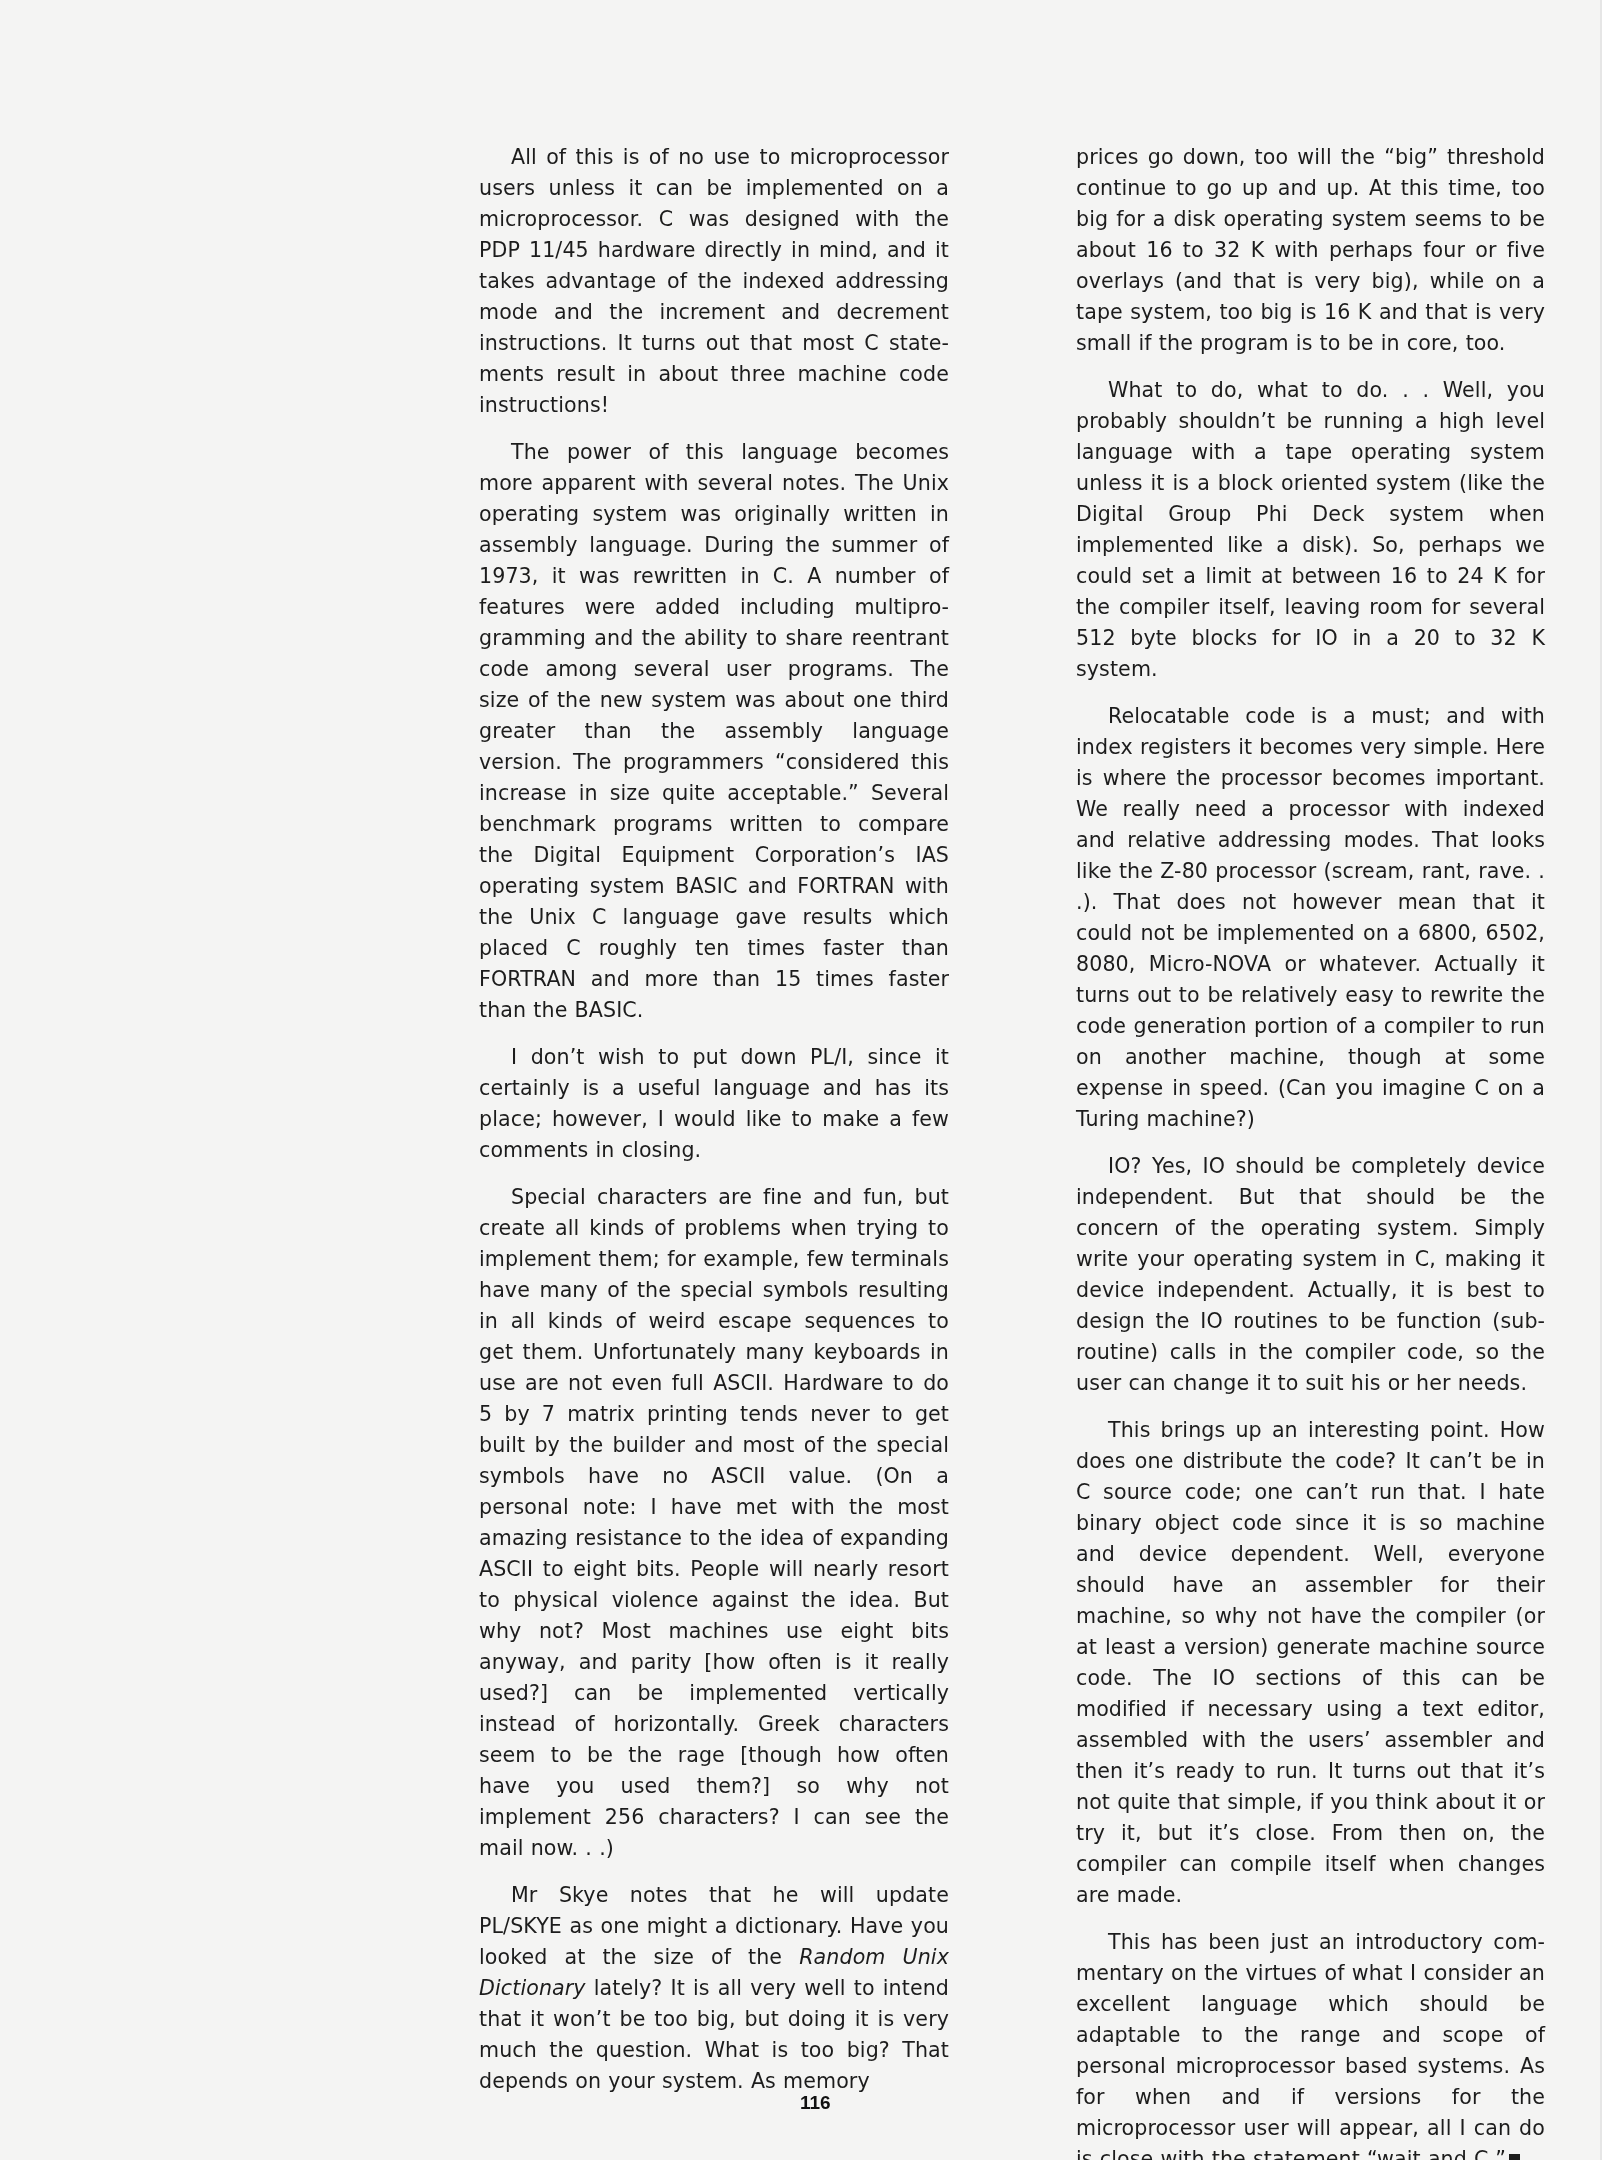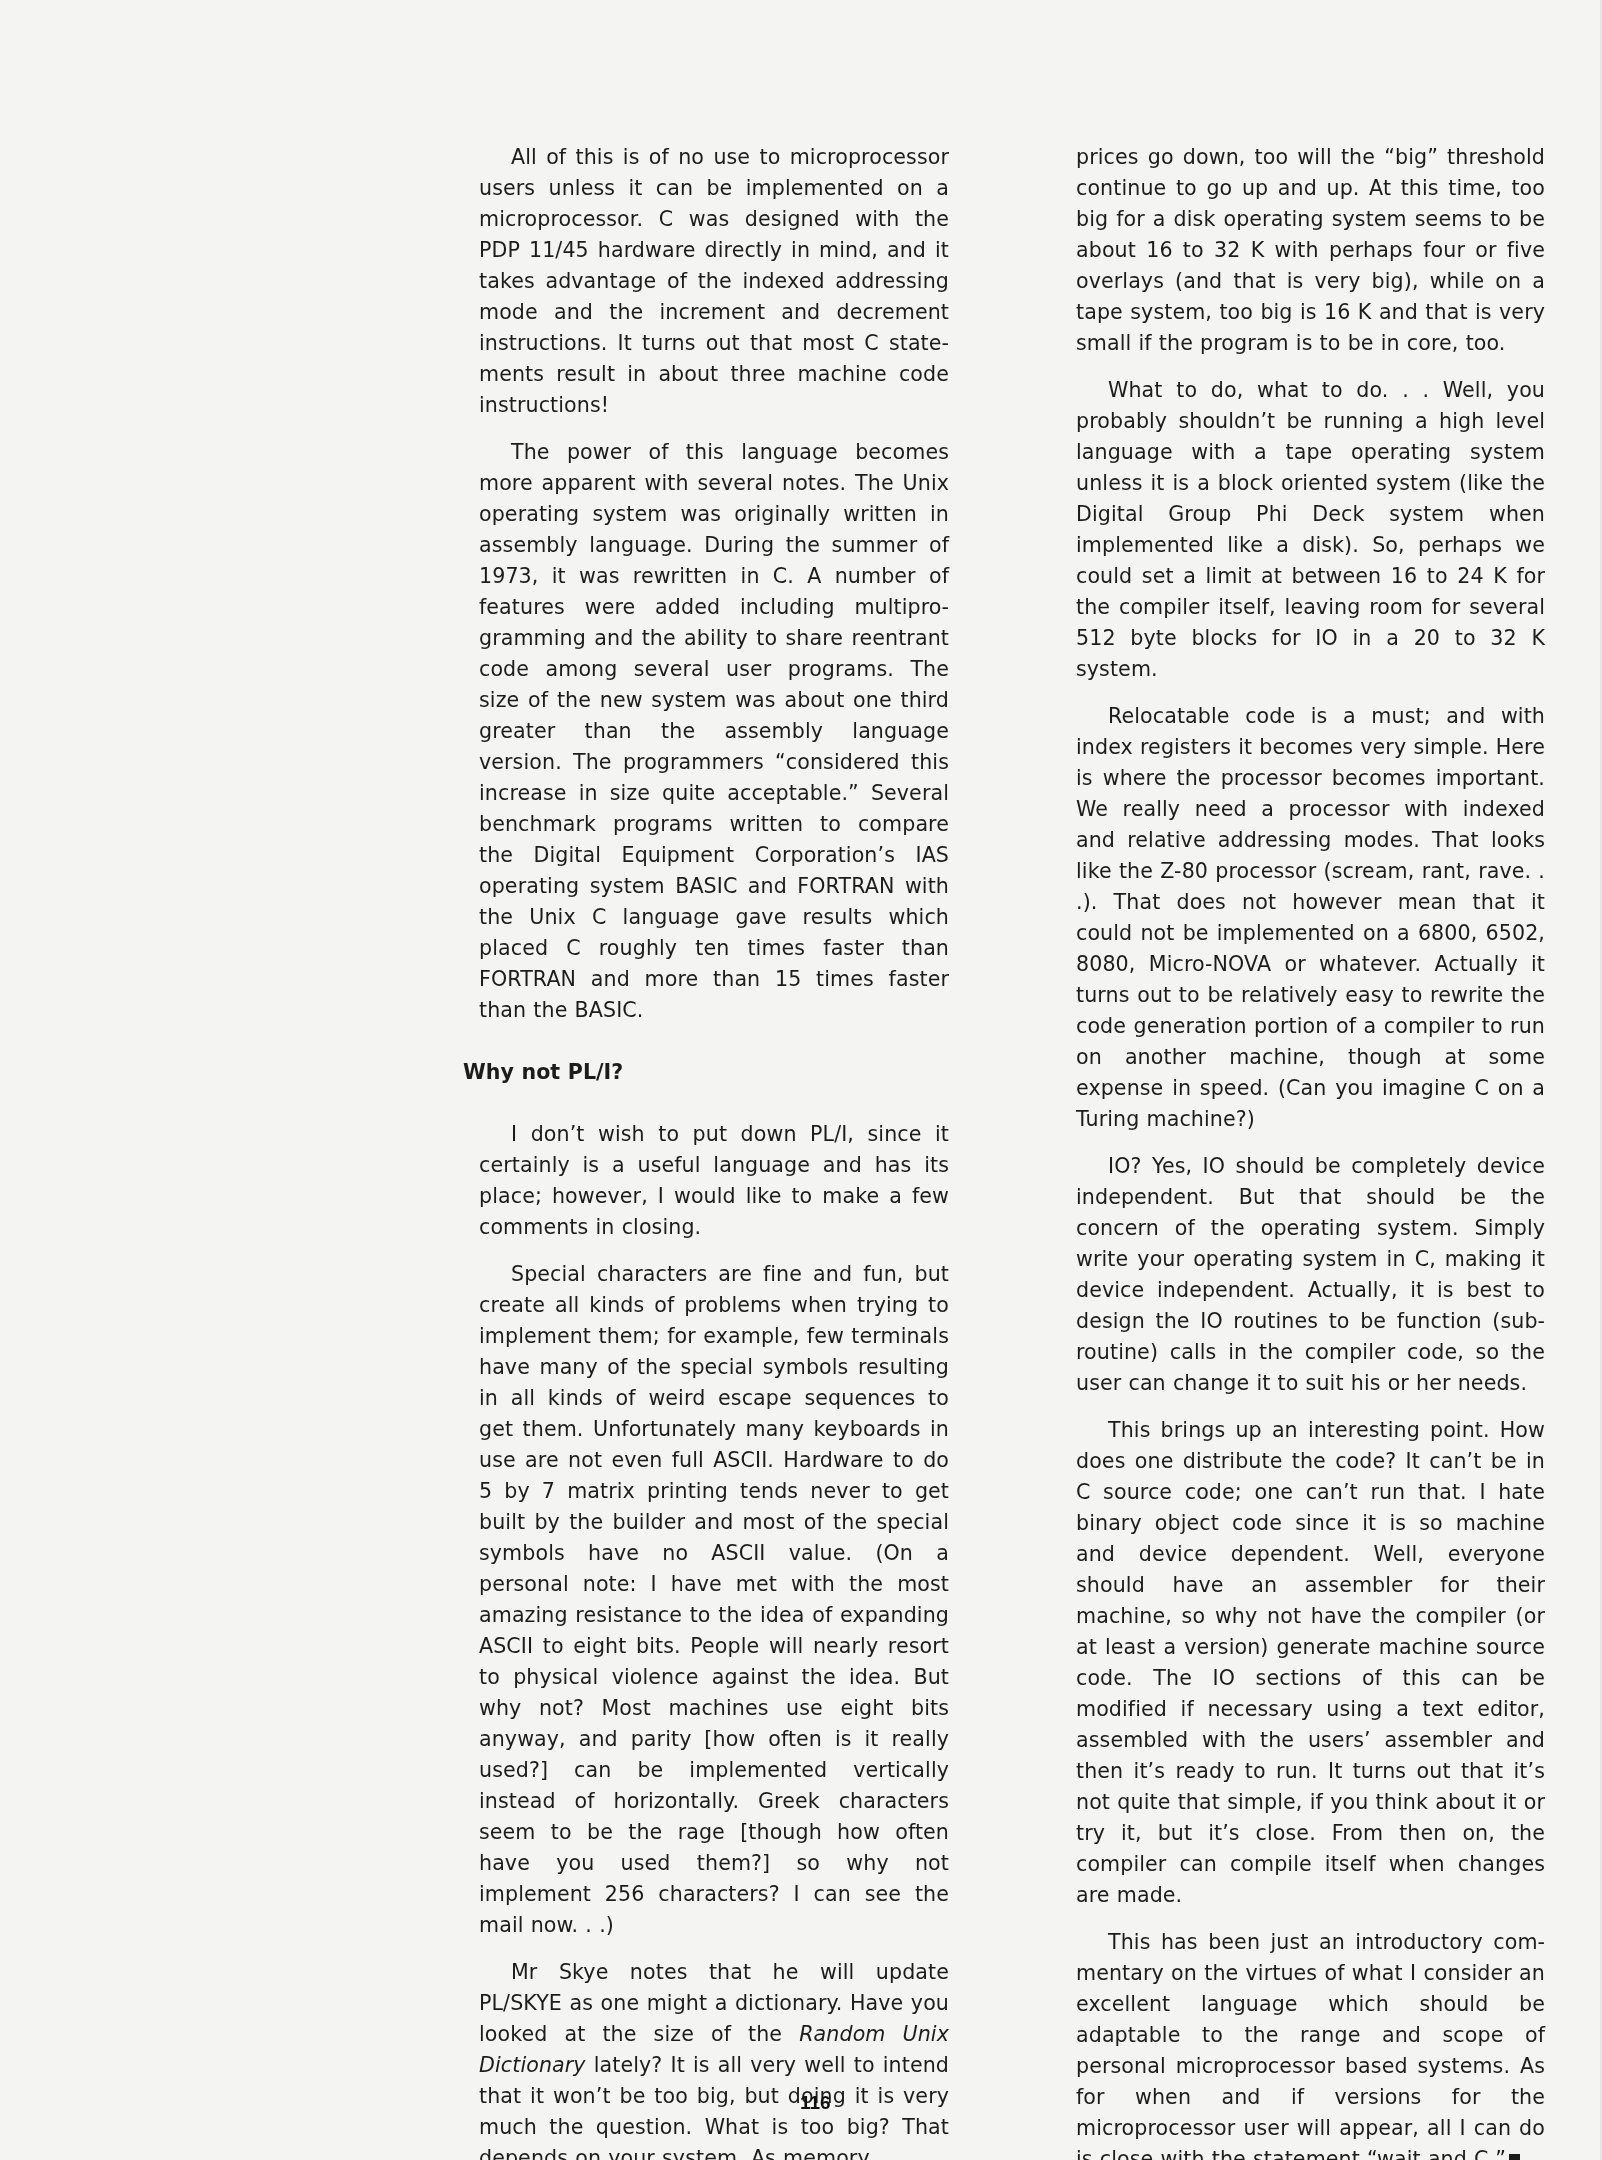--- a/index.html
+++ b/index.html
@@ -70,21 +70,20 @@
 </style>
 </head>
 <body>
 
 <div class="page-edge"></div>
 
 <article class="column col-left">
   <p class="para">All of this is of no use to microprocessor users unless it can be implemented on a microprocessor. C was designed with the PDP 11/45 hardware directly in mind, and it takes advantage of the indexed addressing mode and the increment and decrement instructions. It turns out that most C state­ments result in about three machine code instructions!</p>
   <p class="para">The power of this language becomes more apparent with several notes. The Unix operating system was originally written in assembly language. During the summer of 1973, it was rewritten in C. A number of features were added including multipro­gramming and the ability to share reentrant code among several user programs. The size of the new system was about one third greater than the assembly language version. The programmers “considered this increase in size quite acceptable.” Several benchmark programs written to compare the Digital Equipment Corporation’s IAS operating system BASIC and FORTRAN with the Unix C language gave results which placed C roughly ten times faster than FORTRAN and more than 15 times faster than the BASIC.</p>
 
-  <h2 class="heading">Why not PL/I?</h2>
 
   <p class="para">I don’t wish to put down PL/I, since it certainly is a useful language and has its place; however, I would like to make a few comments in closing.</p>
   <p class="para">Special characters are fine and fun, but create all kinds of problems when trying to implement them; for example, few terminals have many of the special symbols resulting in all kinds of weird escape sequences to get them. Unfortunately many keyboards in use are not even full ASCII. Hardware to do 5 by 7 matrix printing tends never to get built by the builder and most of the special sym­bols have no ASCII value. (On a personal note: I have met with the most amazing resistance to the idea of expanding ASCII to eight bits. People will nearly resort to physical violence against the idea. But why not? Most machines use eight bits anyway, and parity [how often is it really used?] can be implemented vertically instead of horizontally. Greek characters seem to be the rage [though how often have you used them?] so why not implement 256 char­acters? I can see the mail now. . .)</p>
   <p class="para"><span>Mr Skye notes that he will update PL/SKYE as one might a dictionary. Have you looked at the size of the </span><em>Random Unix Dictionary</em><span> lately? It is all very well to intend that it won’t be too big, but doing it is very much the question. What is too big? That depends on your system. As memory</span></p>
 </article>
 
 <article class="column col-right">
   <p class="para noindent">prices go down, too will the “big” threshold continue to go up and up. At this time, too big for a disk operating system seems to be about 16 to 32 K with perhaps four or five overlays (and that is very big), while on a tape system, too big is 16 K and that is very small if the program is to be in core, too.</p>
   <p class="para">What to do, what to do. . . Well, you probably shouldn’t be running a high level language with a tape operating system unless it is a block oriented system (like the Digital Group Phi Deck system when implemented like a disk). So, perhaps we could set a limit at between 16 to 24 K for the compiler itself, leaving room for several 512 byte blocks for IO in a 20 to 32 K system.</p>
   <p class="para">Relocatable code is a must; and with index registers it becomes very simple. Here is where the processor becomes important. We really need a processor with indexed and relative addressing modes. That looks like the Z-80 processor (scream, rant, rave. . .). That does not however mean that it could not be implemented on a 6800, 6502, 8080, Micro-NOVA or whatever. Actually it turns out to be relatively easy to rewrite the code generation portion of a compiler to run on another machine, though at some expense in speed. (Can you imagine C on a Turing machine?)</p>

